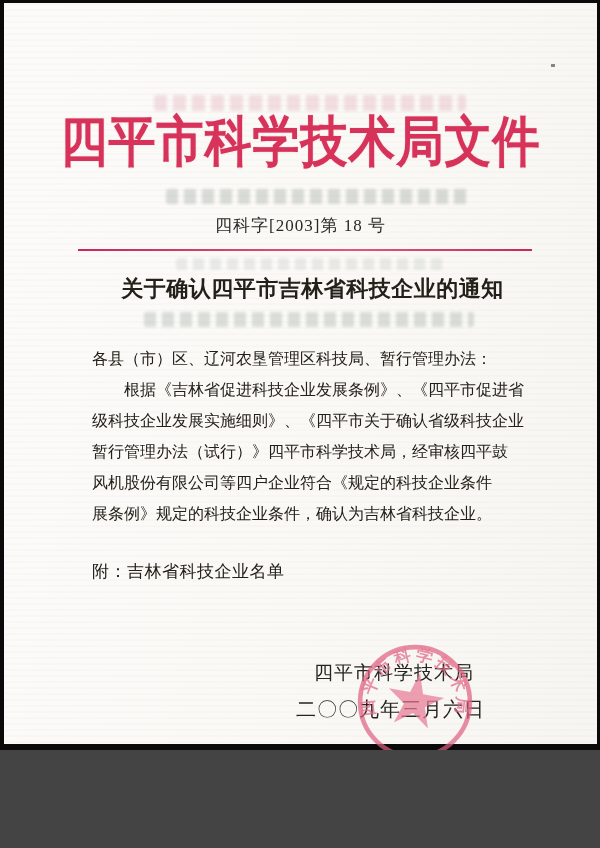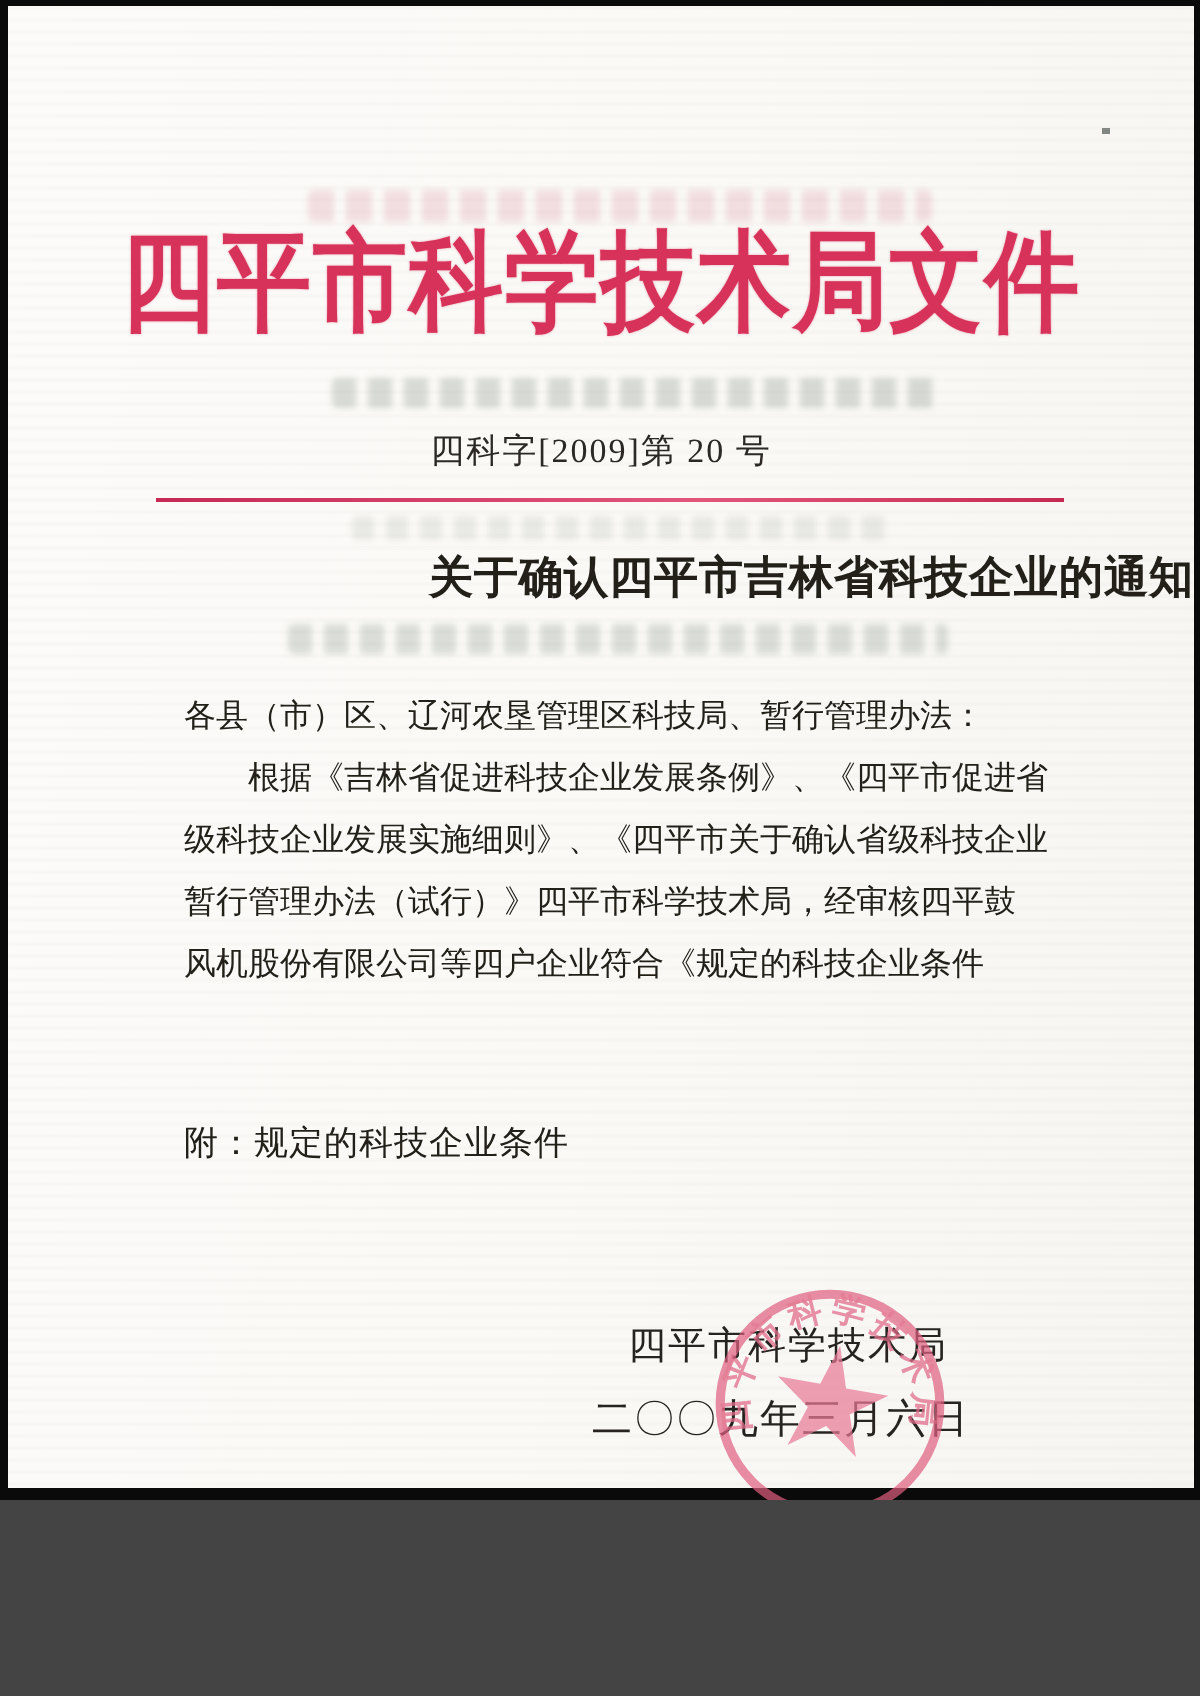--- a/index.html
+++ b/index.html
@@ -33,21 +33,21 @@
     text-align:center;
     font-size:17px; color:#2b2826; letter-spacing:1px;
   }
   .red-rule{
     position:absolute; left:74px; top:246px; width:454px; height:2px;
     background:linear-gradient(90deg, var(--rule_red), #e2567c 60%, var(--rule_red));
   }
   
   .notice-title{
     position:absolute; left:0; right:0; top:271px;
-    text-align:right;
+    text-align:center;
     font-size:22px; font-weight:bold; color:var(--ink);
     letter-spacing:0.5px; white-space:nowrap;padding-left:24px;
   }
   .body-block{
     position:absolute; left:88px; top:340px;
     color:var(--ink);
     font-size:16px; line-height:31px;
     white-space:nowrap;
   }
   .body-line{height:31px;}
@@ -103,34 +103,35 @@
 <div class="scan">
   <div class="paper">
 
     <div class="bleed bleed-1"></div>
     <div class="bleed bleed-2"></div>
     <div class="bleed bleed-3"></div>
     <div class="bleed bleed-4"></div>
     <div class="speck"></div>
 
     <div class="header-title">四平市科学技术局文件</div>
-    <div class="doc-number">四科字[2009]第 20 号</div>
+    <div class="doc-number">四科字[2003]第 18 号</div>
     <div class="red-rule"></div>
 
     <div class="notice-title">关于确认四平市吉林省科技企业的通知</div>
 
     <div class="body-block">
       <div class="body-line">各县（市）区、辽河农垦管理区科技局、暂行管理办法：</div>
       <div class="body-line indent">根据《吉林省促进科技企业发展条例》、《四平市促进省</div>
       <div class="body-line">级科技企业发展实施细则》、《四平市关于确认省级科技企业</div>
       <div class="body-line">暂行管理办法（试行）》四平市科学技术局，经审核四平鼓</div>
       <div class="body-line">风机股份有限公司等四户企业符合《规定的科技企业条件</div>
+      <div class="body-line">展条例》规定的科技企业条件，确认为吉林省科技企业。</div>
     </div>
 
-    <div class="attachment">附：规定的科技企业条件</div>
+    <div class="attachment">附：吉林省科技企业名单</div>
 
     <div class="signature">四平市科学技术局</div>
     <div class="date">二〇〇九年三月六日</div>
 
     <svg class="seal" viewBox="0 0 120 120">
       <circle cx="60" cy="60" r="54" fill="none" stroke="rgba(224,95,128,0.80)" stroke-width="4.5"></circle>
       <polygon points="65.0,31.4 67.9,52.4 88.7,56.0 69.7,65.2 72.7,86.1 58.1,70.8 39.1,80.2 49.1,61.5 34.4,46.4 55.2,50.1" fill="rgba(233,122,150,0.82)"></polygon>
       <defs>
         <path id="sealArc" d="M 21.5 74 A 41 41 0 1 1 98.5 74" fill="none"></path>
       </defs>

